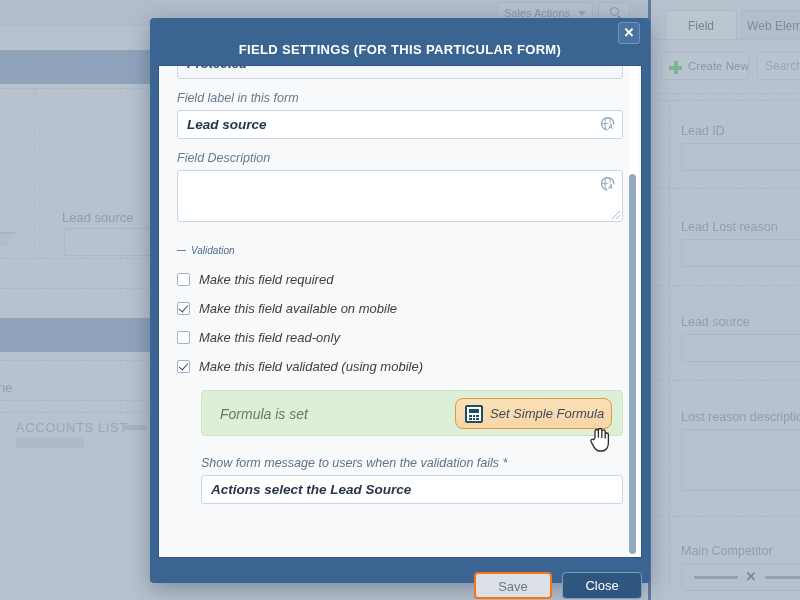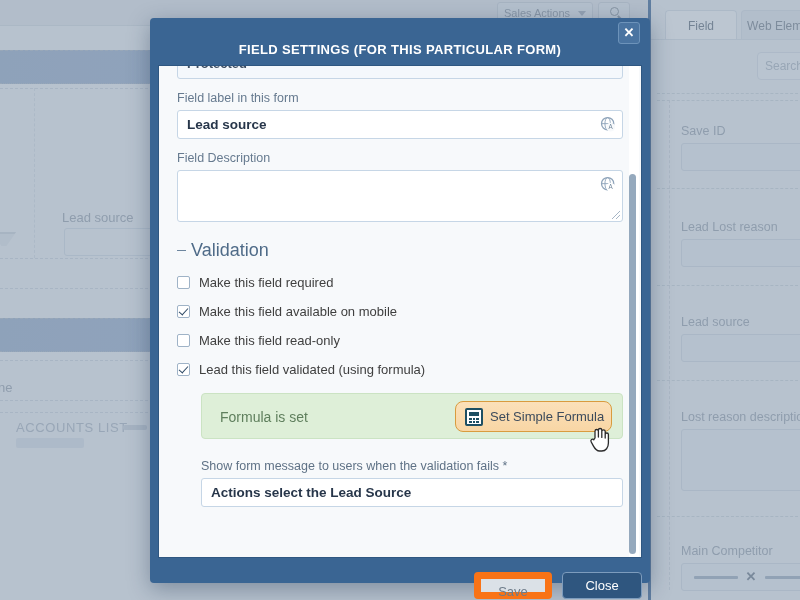--- a/index.html
+++ b/index.html
@@ -170,41 +170,41 @@
     color: #ffffff; font-size: 13px; font-weight: bold; letter-spacing: .35px;
   }
   .modal-close {
     position: absolute; right: 10px; top: 4px; width: 22px; height: 22px;
     background: #4a74a1; border: 1px solid #6d93ba; border-radius: 3px;
     color: #ffffff; font-size: 13px; line-height: 20px; text-align: center;
     font-weight: bold;
   }
   .modal-body {
     position: relative; height: 493px; background: #f7f9fb;
-    overflow: hidden; border: 1px solid #2f5781;
+    overflow: hidden; border: 1px solid #2f5781; font-style: italic;
   }
   .body-inner { position: absolute; left: 0; top: -17px; width: 100%; padding: 0 18px; }
 
   .scrolltrack {
     position: absolute; right: 2px; top: 0; width: 10px; height: 493px;
     background: #ffffff;
   }
   .scrollthumb {
     position: absolute; right: 3px; top: 108px; width: 7px; height: 380px;
     background: #95a9bd; border-radius: 4px;
   }
 
   .modal-footer { height: 56px; position: relative; }
   .btn {
     position: absolute; top: 14px; height: 27px; border-radius: 4px;
     font-size: 13px; line-height: 25px; text-align: center;
   }
   .btn-save {
     right: 90px; width: 78px; background: #dbe1e7;
-    border: 7px solid #f97316; color: #6d7b89;
+    border: 2px solid #f97316; color: #6d7b89;
   }
   .btn-close {
     right: 0px; width: 80px; background: #2f567f;
     border: 1px solid #7d9cbd; color: #ffffff;
   }
 
   
   .fld-protected {
     height: 30px; background: #f4f8fc; border: 1px solid #c6d6e6;
     border-radius: 3px; font-size: 13px; font-weight: bold; color: #3f4f63;
@@ -232,21 +232,21 @@
   }
   .i18n {
     position: absolute; right: 6px; top: 6px; width: 17px; height: 17px;
   }
   .i18n svg { display: block; }
 
   fieldset.valid-box {
     margin: 18px 0 0 0; padding: 0; border: none; position: relative;
   }
   .valid-legend {
-    font-size: 18px; color: #4f6b88; position: relative;
+    font-size: 10px; color: #4f6b88; position: relative;
     display: inline-block; padding-right: 8px; background: #f7f9fb;
   }
   .valid-legend .minus {
     display: inline-block; width: 9px; height: 0;
     border-top: 1.5px solid #6d869f; vertical-align: middle;
     margin-right: 5px; margin-bottom: 2px;
   }
   .valid-rule {
     position: absolute; left: 0; right: 0; top: 9px; height: 0;
     border-top: 1px solid #ccd8e4; z-index: -1;
@@ -352,31 +352,35 @@
     <div class="side-tabs">
       <div class="side-tab t0 active">
         <span>Field</span>
       </div>
       <div class="side-tab t1">
         <span>Web Elements</span>
       </div>
     </div>
     <div class="side-tabs-underline"></div>
 
+    <div class="create-new">
+      <span class="plus-icon"></span>
+      <span>Create New</span>
+    </div>
 
     <div class="side-search">
       <span>Search</span>
     </div>
 
     <div class="side-sep" style="top:93px"></div>
     <div class="side-sep" style="top:100px"></div>
 
     <div class="side-dashcol" style="top:100px; height:490px"></div>
 
-    <div class="side-field-label" style="top:124px">Save ID</div>
+    <div class="side-field-label" style="top:124px">Lead ID</div>
     <div class="side-field-input" style="top:143px; height:28px"></div>
     <div class="side-sep" style="top:188px"></div>
 
     <div class="side-field-label" style="top:220px">Lead Lost reason</div>
     <div class="side-field-input" style="top:239px; height:28px"></div>
     <div class="side-sep" style="top:285px"></div>
 
     <div class="side-field-label" style="top:315px">Lead source</div>
     <div class="side-field-input" style="top:334px; height:28px"></div>
     <div class="side-sep" style="top:380px"></div>
@@ -453,21 +457,21 @@
             <span class="chk-label">Make this field available on mobile</span>
           </div>
 
           <div class="chk-row">
             <span class="chk"></span>
             <span class="chk-label">Make this field read-only</span>
           </div>
 
           <div class="chk-row">
             <span class="chk on"></span>
-            <span class="chk-label">Lead this field validated (using formula)</span>
+            <span class="chk-label">Make this field validated (using mobile)</span>
           </div>
 
           <div class="formula-panel">
             <span class="formula-text">Formula is set</span>
             <div class="formula-btn">
               <span class="calc-icon">
                 <span class="scr"></span>
                 <span class="dots">
                     <i></i>
                     <i></i>

